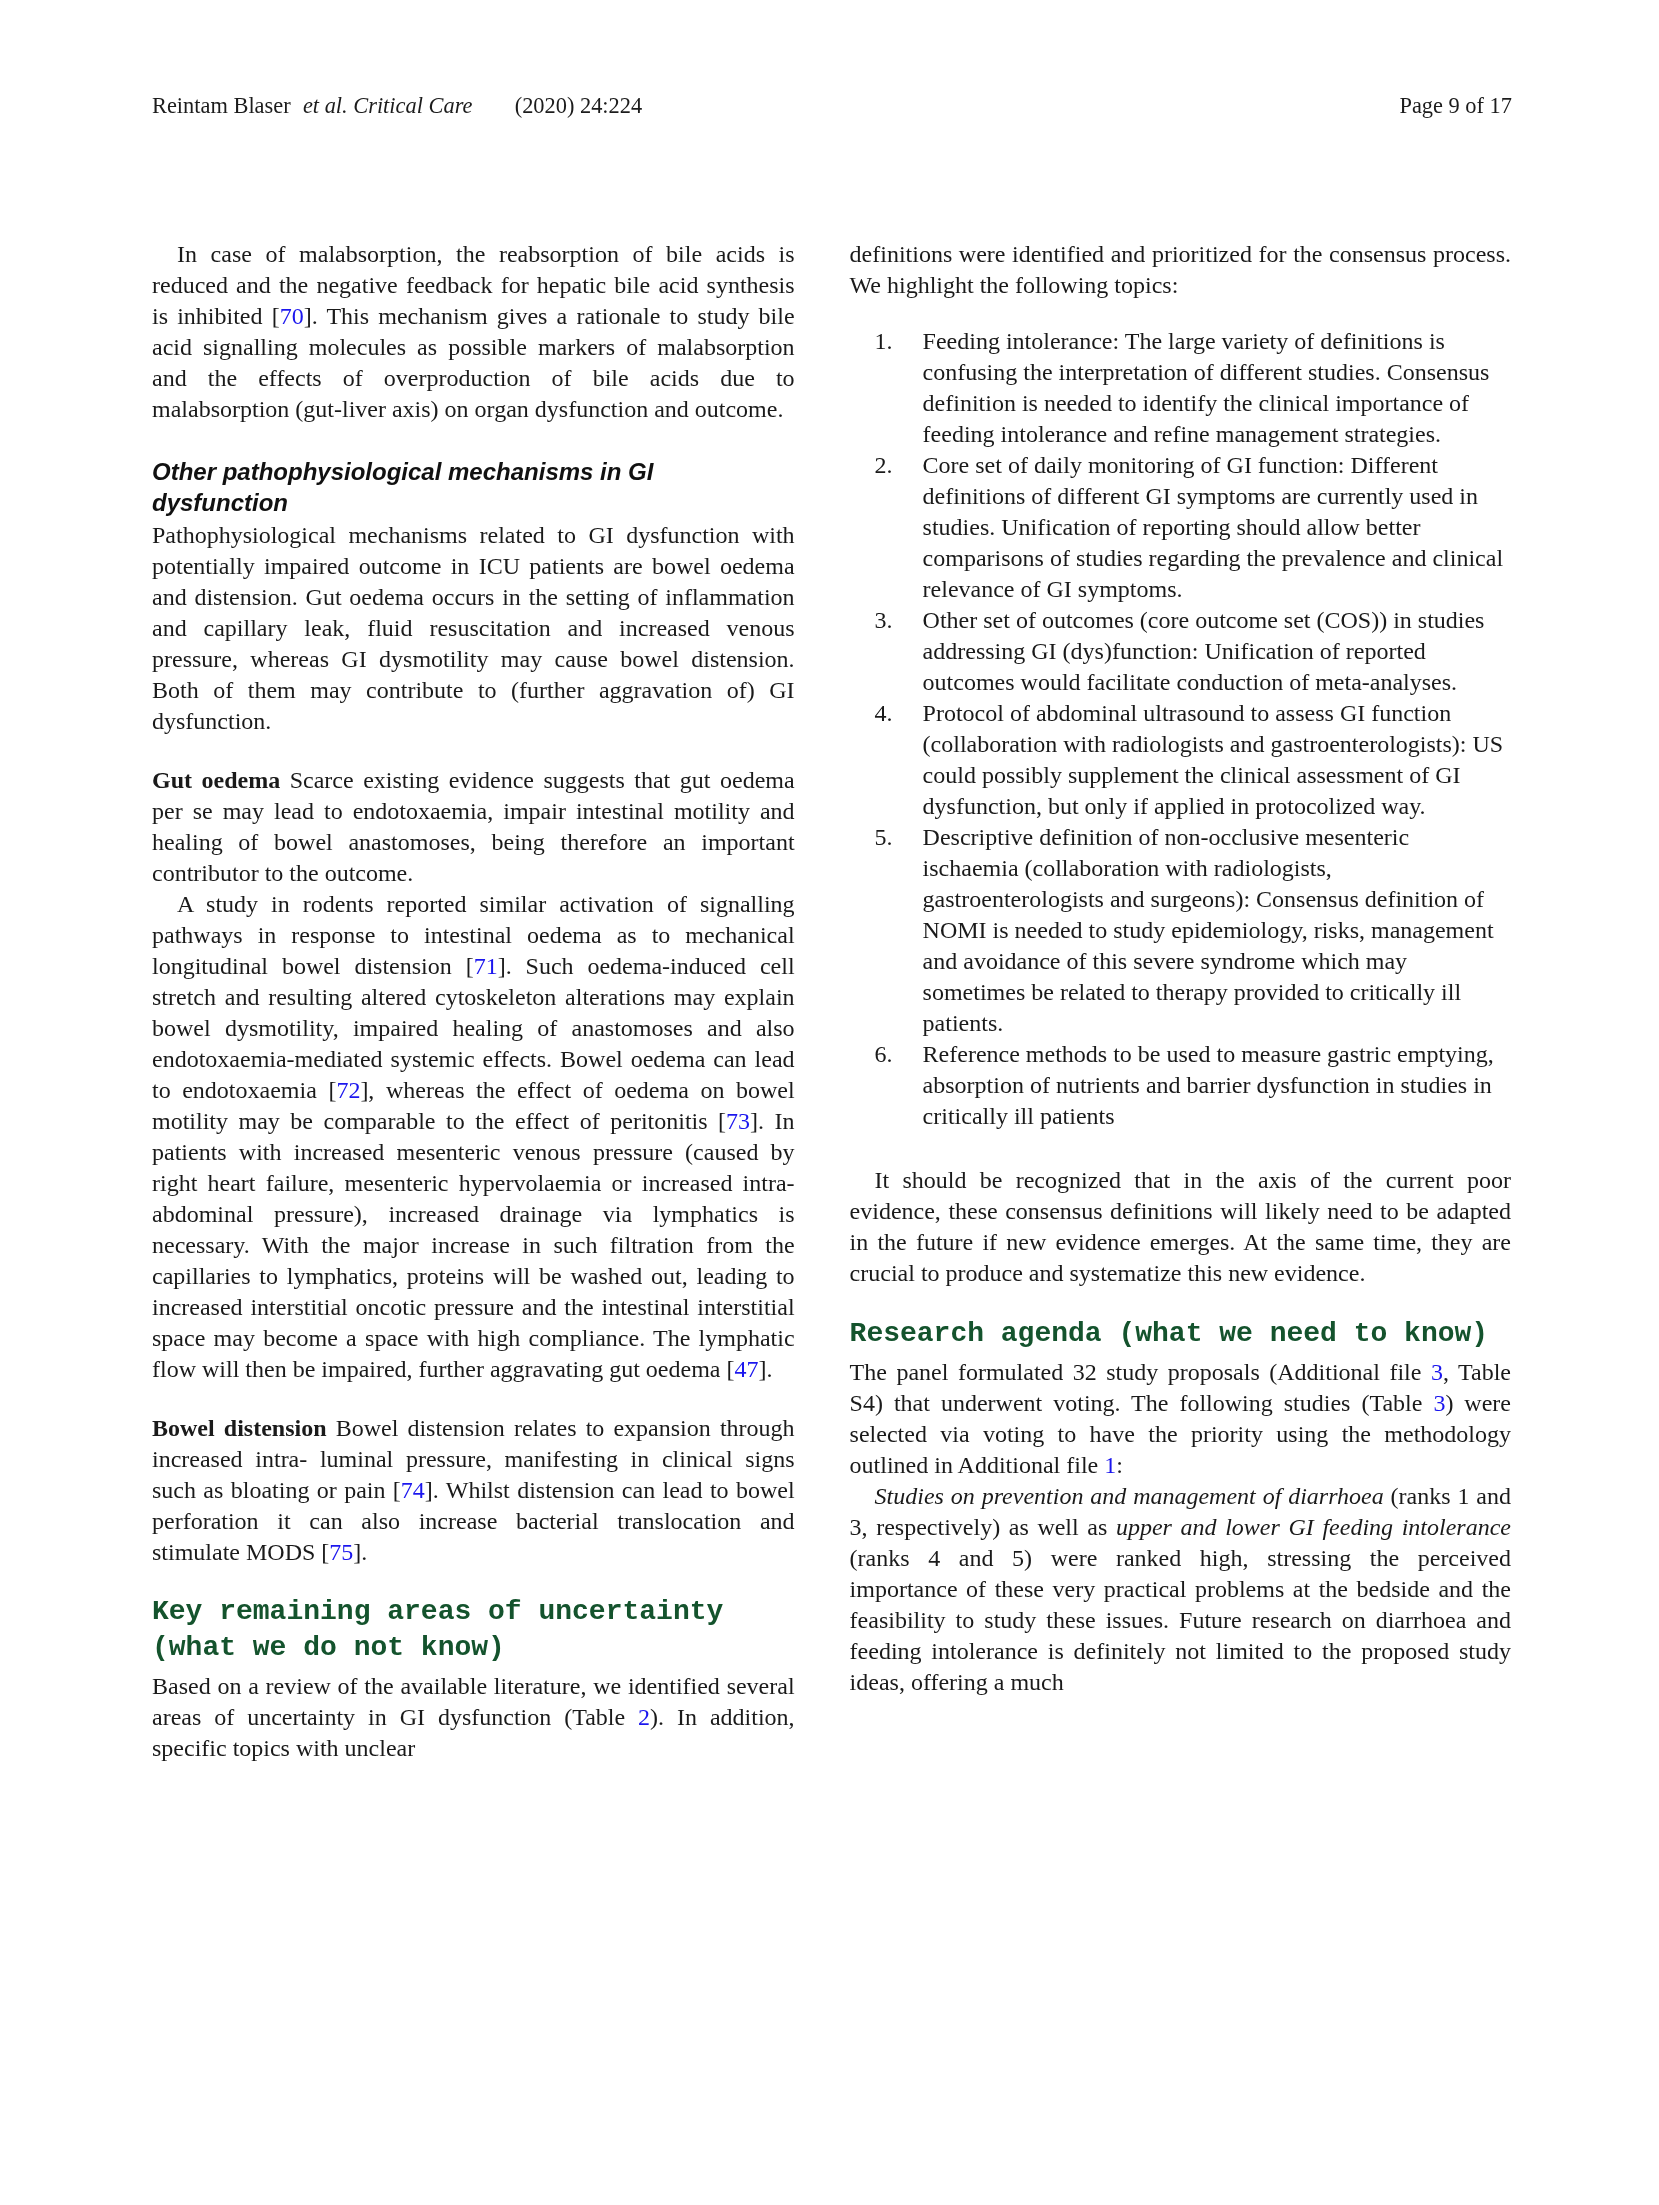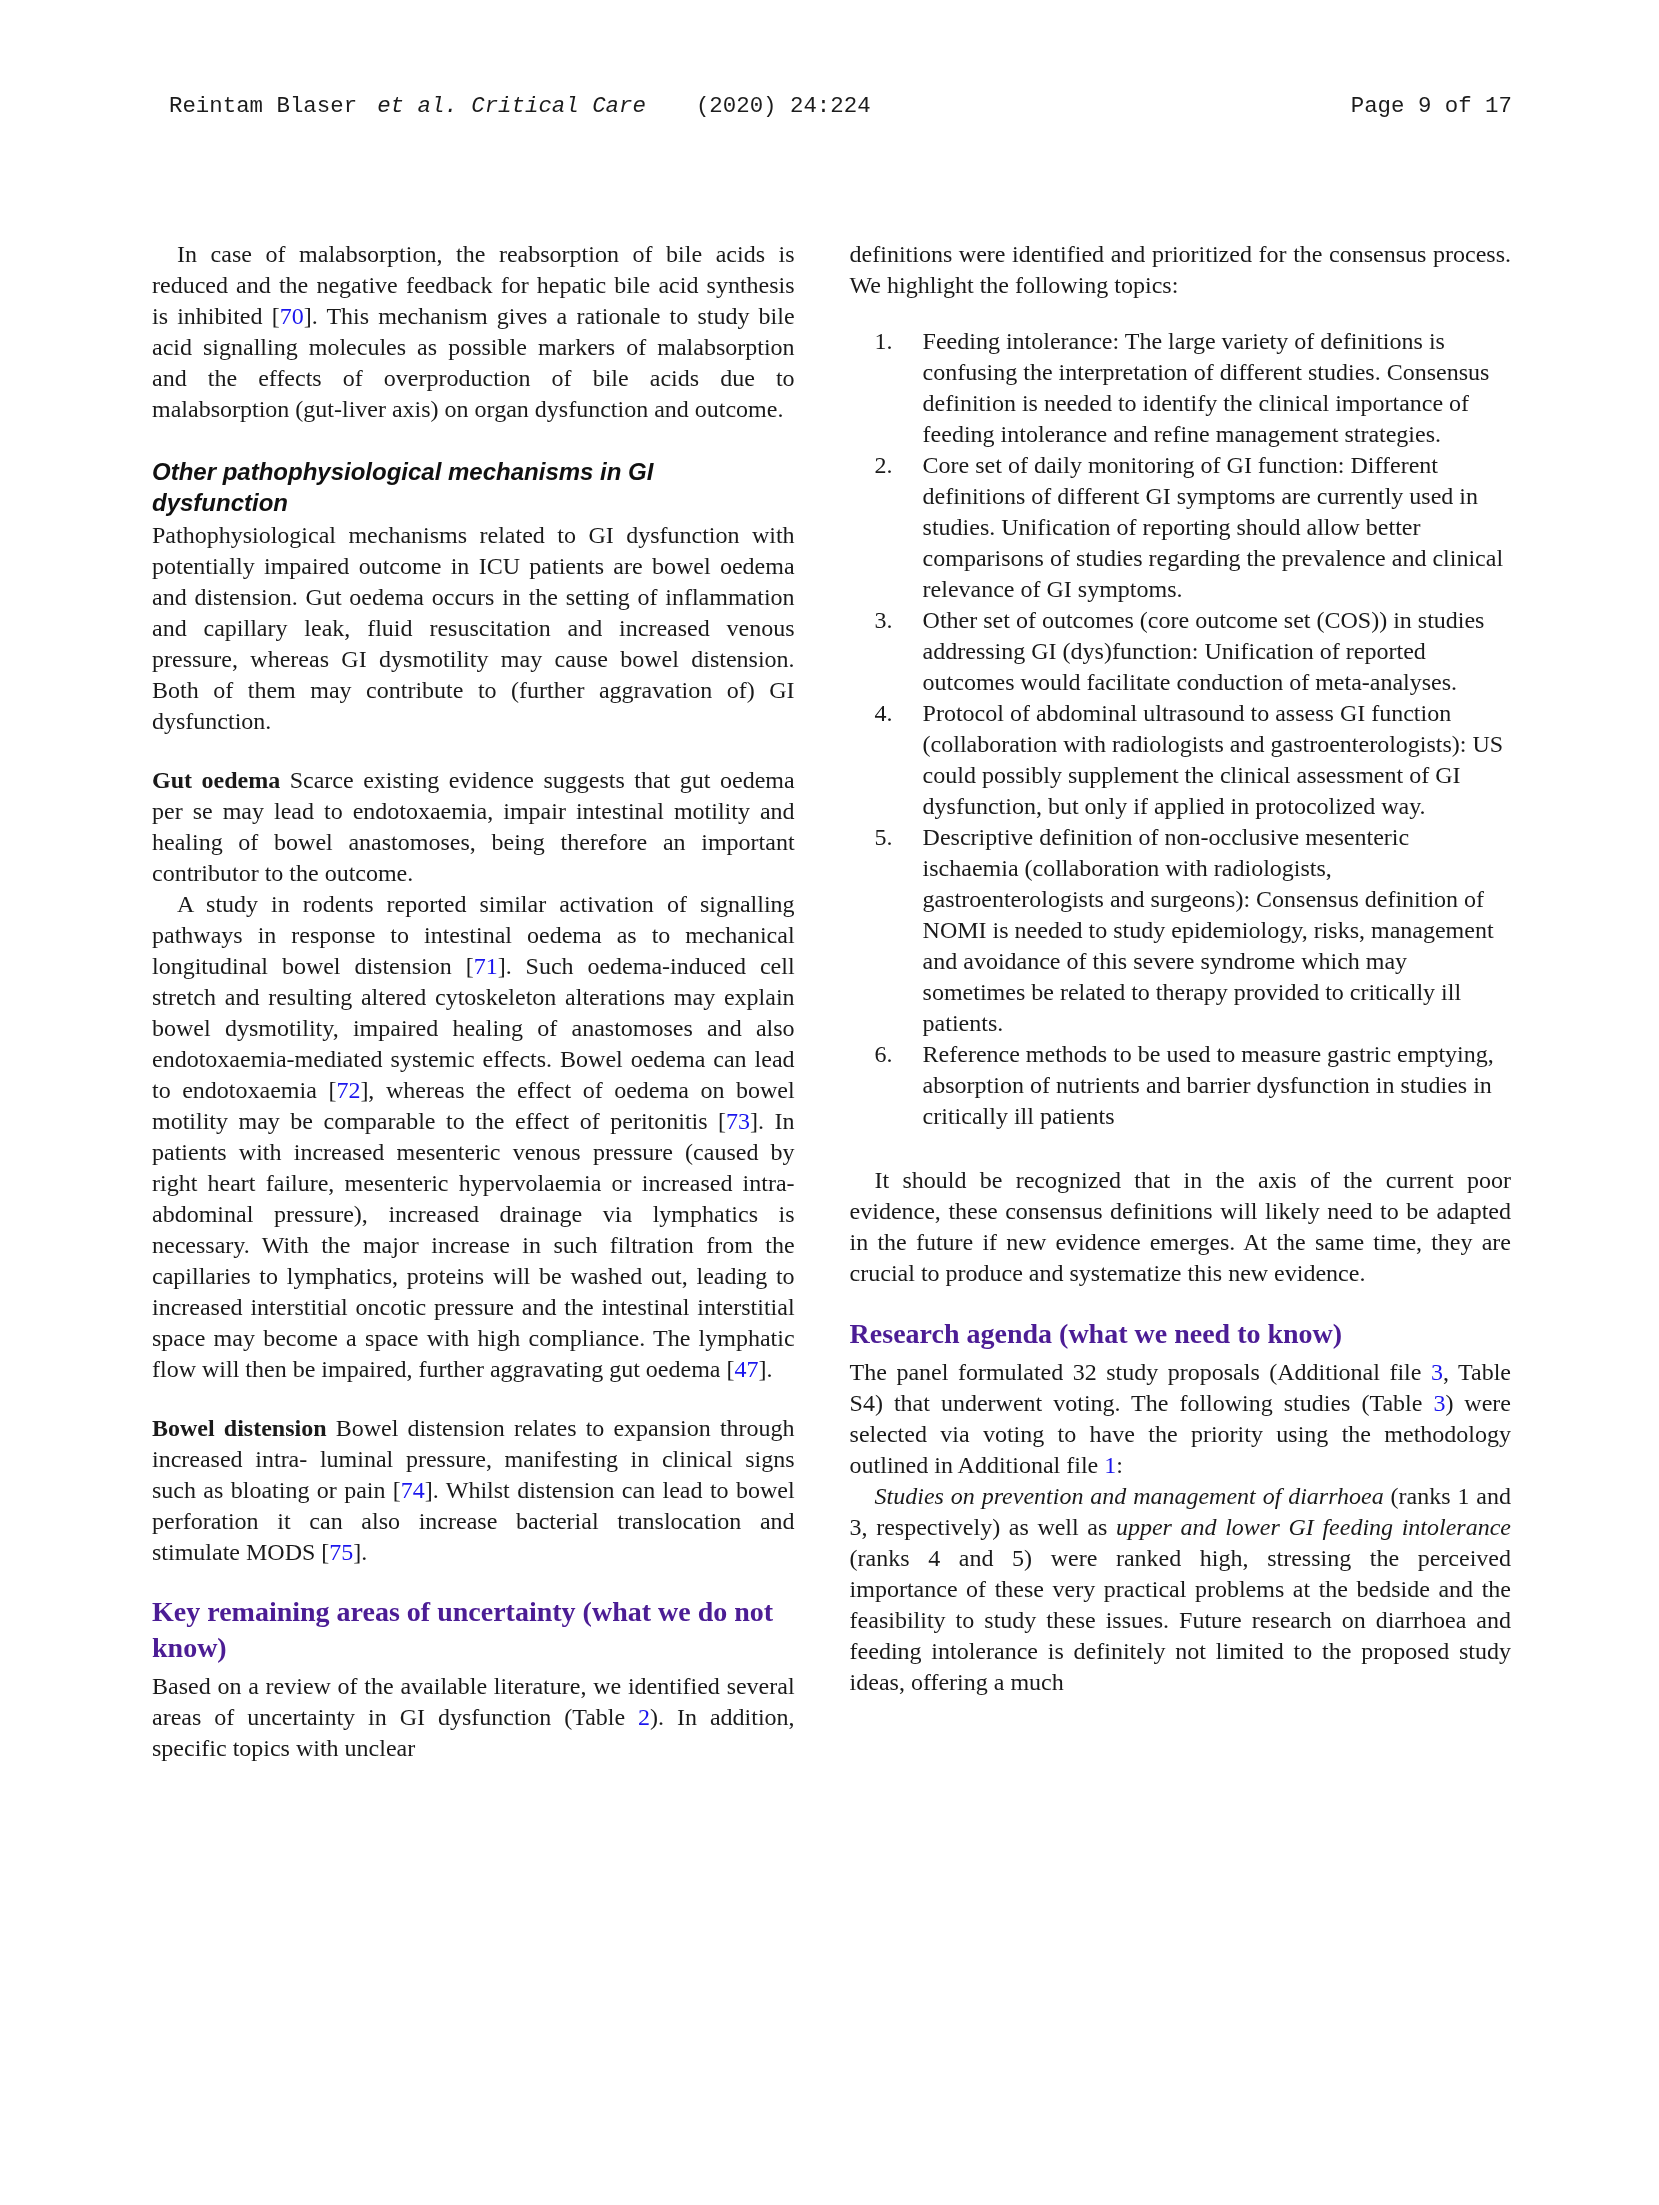--- a/index.html
+++ b/index.html
@@ -8,22 +8,22 @@
     background:#ffffff;
     font-family:"Liberation Serif","DejaVu Serif",serif;
     color:#1a1a1a;
     overflow:hidden;
     position:relative;
   }
   .page{position:absolute;inset:0;}
   .header{
     position:absolute;top:93px;left:152px;right:148px;
     display:flex;justify-content:space-between;align-items:baseline;
-    font-family:Liberation Mono, monospace;
-    font-size:22.4px;color:#1c1c1c;margin-left:17px;
+    font-family:Liberation Serif, serif;
+    font-size:22.4px;color:#1c1c1c;
   }
   .header-left span{margin-right:6.6px;}
   .header-left .it{font-style:italic;}
   .header-left .cit{margin-left:30px;}
   .cols{
     position:absolute;top:239px;left:152px;width:1359px;
     display:flex;gap:55px;
   }
   .col{font-size:24px;line-height:31px;}
   .col.left{width:649px;}
@@ -31,23 +31,23 @@
   p{margin:0;text-align:justify;}
   p.indent{text-indent:25px;}
   p.sp{margin-top:28px;}
   .subhead{
     font-family:"Liberation Sans","DejaVu Sans",sans-serif;
     font-style:italic;font-weight:bold;
     font-size:24px;line-height:31px;
     margin:31px 0 1.7px 0;color:#111;
   }
   h2{
-    font-family:Liberation Serif, serif;
+    font-family:Liberation Mono, monospace;
     font-weight:bold;font-size:28px;line-height:36px;
-    margin:26.6px 0 5px 0;color:#4c1d95;
+    margin:26.6px 0 5px 0;color:#14532d;
   }
   .list{margin-top:25px;}
   .li{display:flex;align-items:flex-start;margin:0 0 0 25px;}
   .li .num{flex:0 0 48px;text-align:left;}
   .li .li-text{flex:1;text-align:left;}
   .after-list{margin-top:33px;}
   .seg-ref{color:var(--link,#1b16ee);}
   .seg-bold{font-weight:bold;}
   .seg-italic{font-style:italic;}
 </style>

